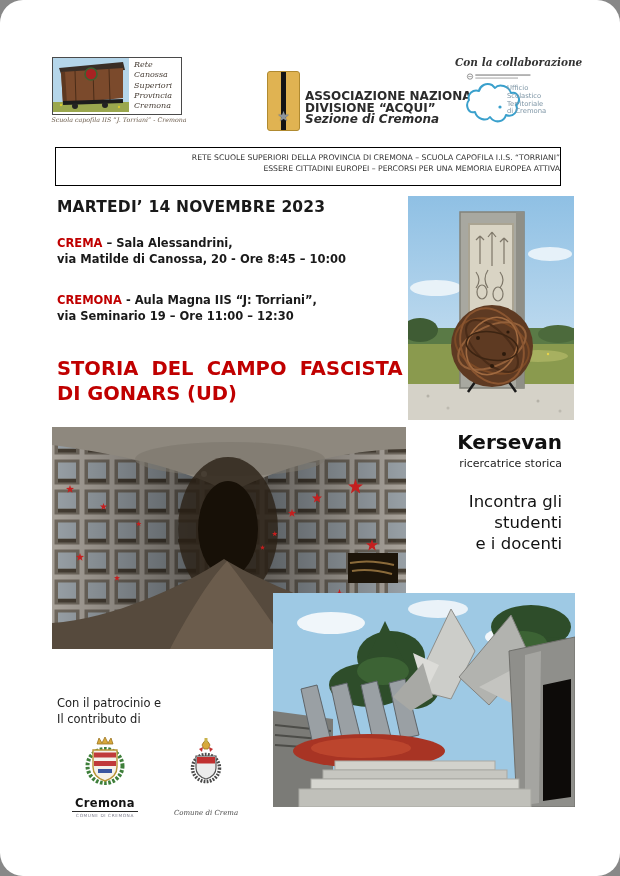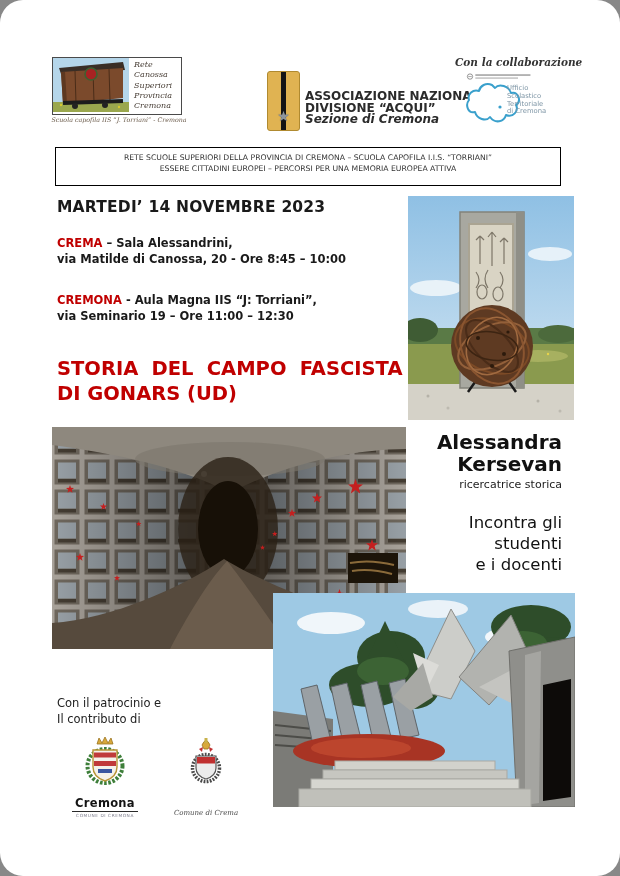--- a/index.html
+++ b/index.html
@@ -21,21 +21,21 @@
               font-size:14px;text-shadow:0 0 1px #5a5f66;}
   .acqui-text{left:305px;top:91px;font-size:12px;line-height:11.6px;color:#2b2b2b;font-weight:bold;}
   .acqui-text .it{font-style:italic;}
   .collab-head{left:455px;top:56px;font-size:10.5px;font-style:italic;font-weight:bold;
                font-family:"DejaVu Serif",serif;color:#333;}
   .usr-logo{left:460px;top:72px;width:114px;height:54px;}
   .usr-tinyline{position:absolute;left:2px;top:1px;height:8px;}
   .usr-text{position:absolute;left:47px;top:13px;font-size:6.8px;line-height:7.8px;color:#7f96a6;}
 
   
-  .banner{left:55px;top:147px;width:506px;height:39px;border:1px solid #000;text-align:center;
+  .banner{left:55px;top:147px;width:506px;height:39px;border:1px solid #000;text-align:right;
           font-size:7.7px;line-height:11px;color:#333;padding-top:4px;box-sizing:border-box;}
 
   
   .date{left:57px;top:198px;font-size:15.5px;font-weight:bold;letter-spacing:.2px;}
   .venue{font-size:11.5px;font-weight:bold;line-height:15.5px;}
   .v1{left:57px;top:236px;}
   .v2{left:57px;top:293px;}
   .title{left:57px;top:357px;font-size:19.5px;font-weight:bold;color:#c00000;line-height:24.5px;width:370px;}
   .title .l1{word-spacing:6.5px;}
 
@@ -234,21 +234,20 @@
     <use href="#st" x="236" y="82" width="8" height="8"></use>
     <use href="#st" x="220" y="104" width="5.5" height="5.5"></use>
     <use href="#st" x="260" y="66" width="10" height="10"></use>
     <use href="#st" x="296" y="52" width="15" height="15"></use>
     <use href="#st" x="314" y="112" width="12" height="12"></use>
     <use href="#st" x="282" y="162" width="11" height="11"></use>
     <use href="#st" x="208" y="118" width="5" height="5"></use>
   </svg>
 
   <div class="abs speaker">
-    <div class="sp-name">Alessandra</div>
     <div class="sp-name">Kersevan</div>
     <div class="sp-role">ricercatrice  storica</div>
     <div class="sp-invite">
       <div>Incontra gli</div>
       <div>studenti</div>
       <div>e i docenti</div>
     </div>
   </div>
 
   <svg class="abs photo ph-monument" width="302" height="214" viewBox="0 0 302 214">

